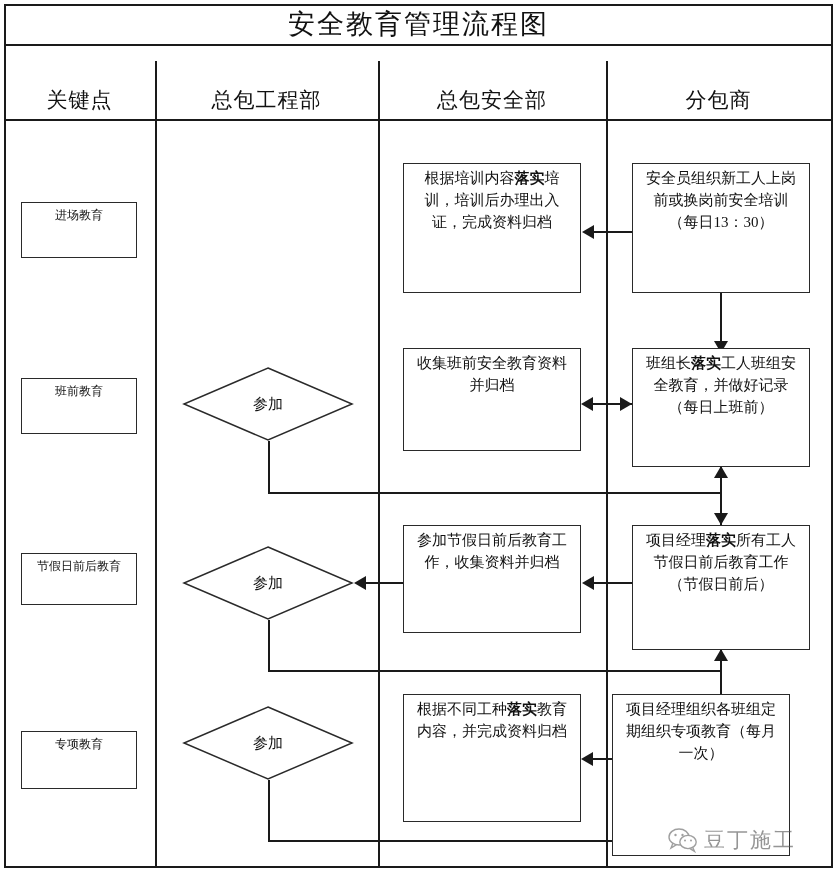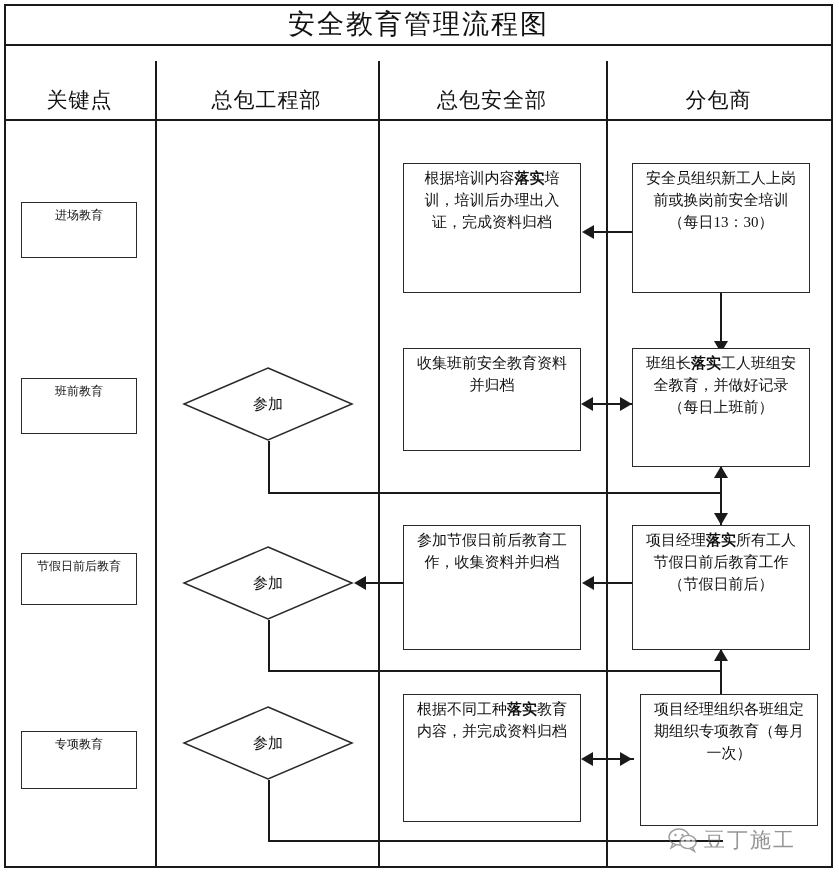--- a/index.html
+++ b/index.html
@@ -223,21 +223,21 @@
 
   <div class="fbox keybox" style="left:21px;top:553px;width:116px;height:52px;">节假日前后教育</div>
 
   <div class="diamond-wrap" style="left:182px;top:545px;width:172px;height:76px;">
     <svg width="172" height="76" viewBox="0 0 172 76">
       <polygon points="86,2 170,38 86,74 2,38" fill="#ffffff" stroke="#2a2a2a" stroke-width="1.5"></polygon>
     </svg>
     <div class="diamond-label">参加</div>
   </div>
 
-  <div class="fbox" style="left:403px;top:525px;width:178px;height:125px;">
+  <div class="fbox" style="left:403px;top:525px;width:178px;height:108px;">
     <span>
       <span>参加节假日前后教育工作，收集资料并归档</span><b></b><span></span>
     </span>
   </div>
 
   <div class="fbox" style="left:632px;top:525px;width:178px;height:125px;">
     <span>
       <span>项目经理</span><b>落实</b><span>所有工人节假日前后教育工作（节假日前后）</span>
     </span>
   </div>
@@ -263,21 +263,21 @@
     </svg>
     <div class="diamond-label">参加</div>
   </div>
 
   <div class="fbox" style="left:403px;top:694px;width:178px;height:128px;">
     <span>
       <span>根据不同工种</span><b>落实</b><span>教育内容，并完成资料归档</span>
     </span>
   </div>
 
-  <div class="fbox" style="left:640px;top:694px;width:178px;height:132px;">
+  <div class="fbox" style="left:612px;top:694px;width:178px;height:162px;">
     <span>
       <span>项目经理组织各班组定期组织专项教育（每月一次）</span><b></b><span></span>
     </span>
   </div>
 
   <div class="conn conn-h" style="left:590px;top:758px;width:44px;"></div>
   <div class="arrow arr-left" style="left:581px;top:752px;"></div>
   <div class="arrow arr-right" style="left:620px;top:752px;"></div>
 
   <div class="conn conn-v" style="left:268px;top:780px;height:62px;"></div>

